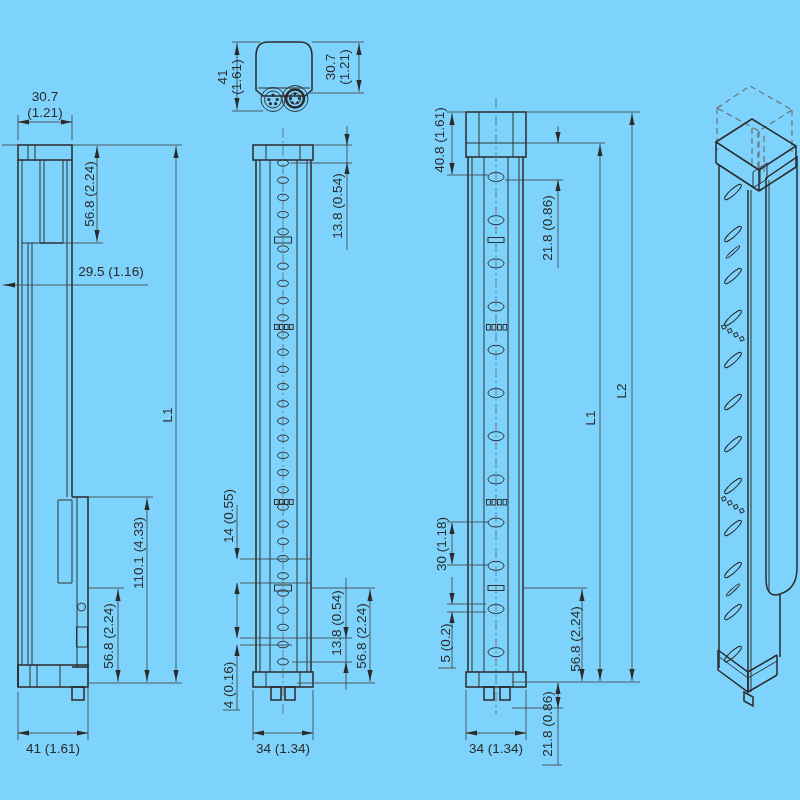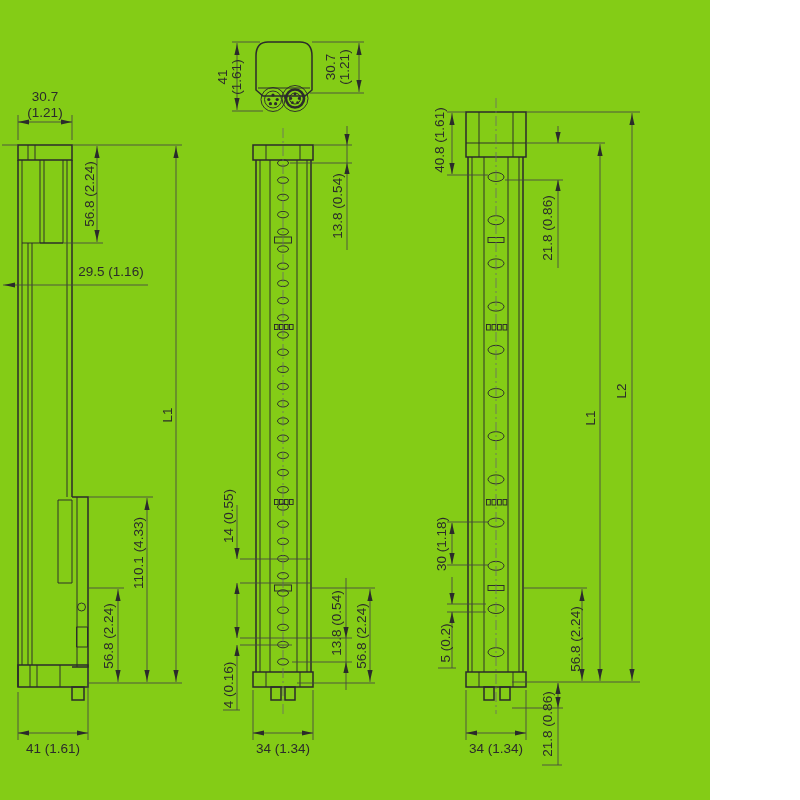--- a/index.html
+++ b/index.html
@@ -1,16 +1,16 @@
 <!DOCTYPE html>
 <html><head>
 <meta charset="utf-8">
 <style>
   html,body{margin:0;padding:0;background:#ffffff;}
-  .stage{position:relative;width:710px;height:800px;background:#84cc16;overflow:hidden;}
+  .stage{position:relative;width:800px;height:800px;background:#7dd3fc;overflow:hidden;}
   svg{display:block;}
   .o  {stroke:#2b2b2b;stroke-width:1.5;fill:none;stroke-linejoin:miter;}
   .i  {stroke:#2b2b2b;stroke-width:0.95;fill:none;}
   .d  {stroke:#454545;stroke-width:0.85;fill:none;}
   .cl {stroke:#6a6a6a;stroke-width:0.8;fill:none;stroke-dasharray:10 3 2 3;}
   .dash{stroke:#6a6a6a;stroke-width:1.1;fill:none;stroke-dasharray:6 4;}
   .arr{fill:#2b2b2b;stroke:none;}
   text{font-family:"Liberation Sans","DejaVu Sans",sans-serif;font-size:13.5px;fill:#2b2b2b;}
 </style>
 </head>

